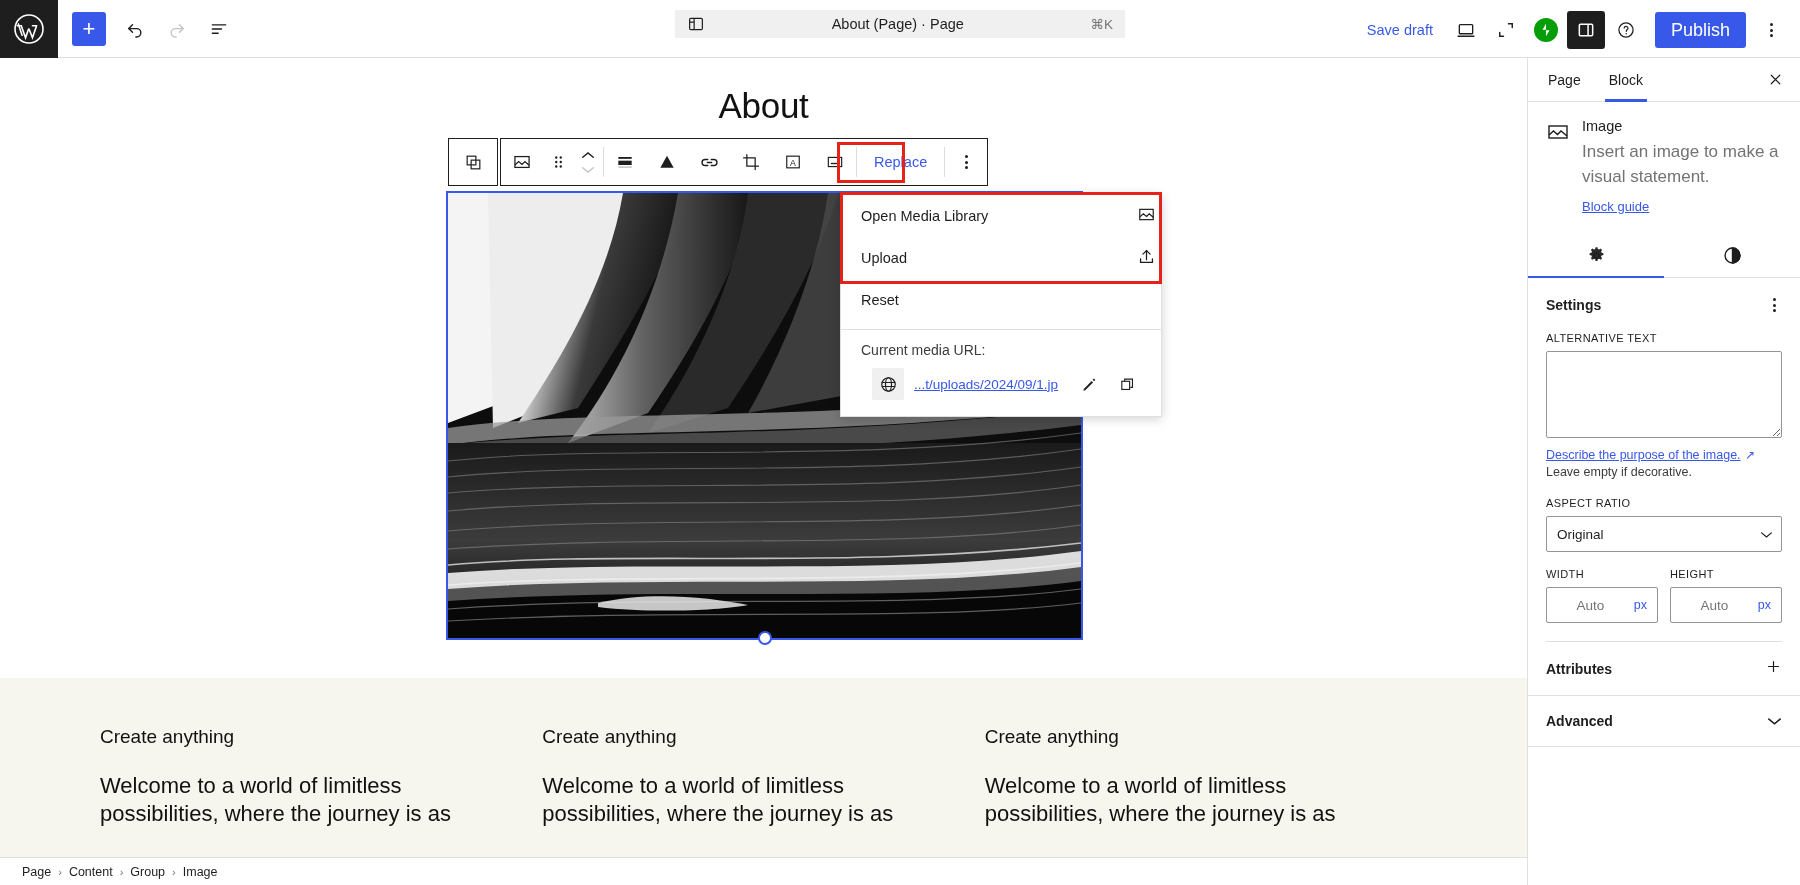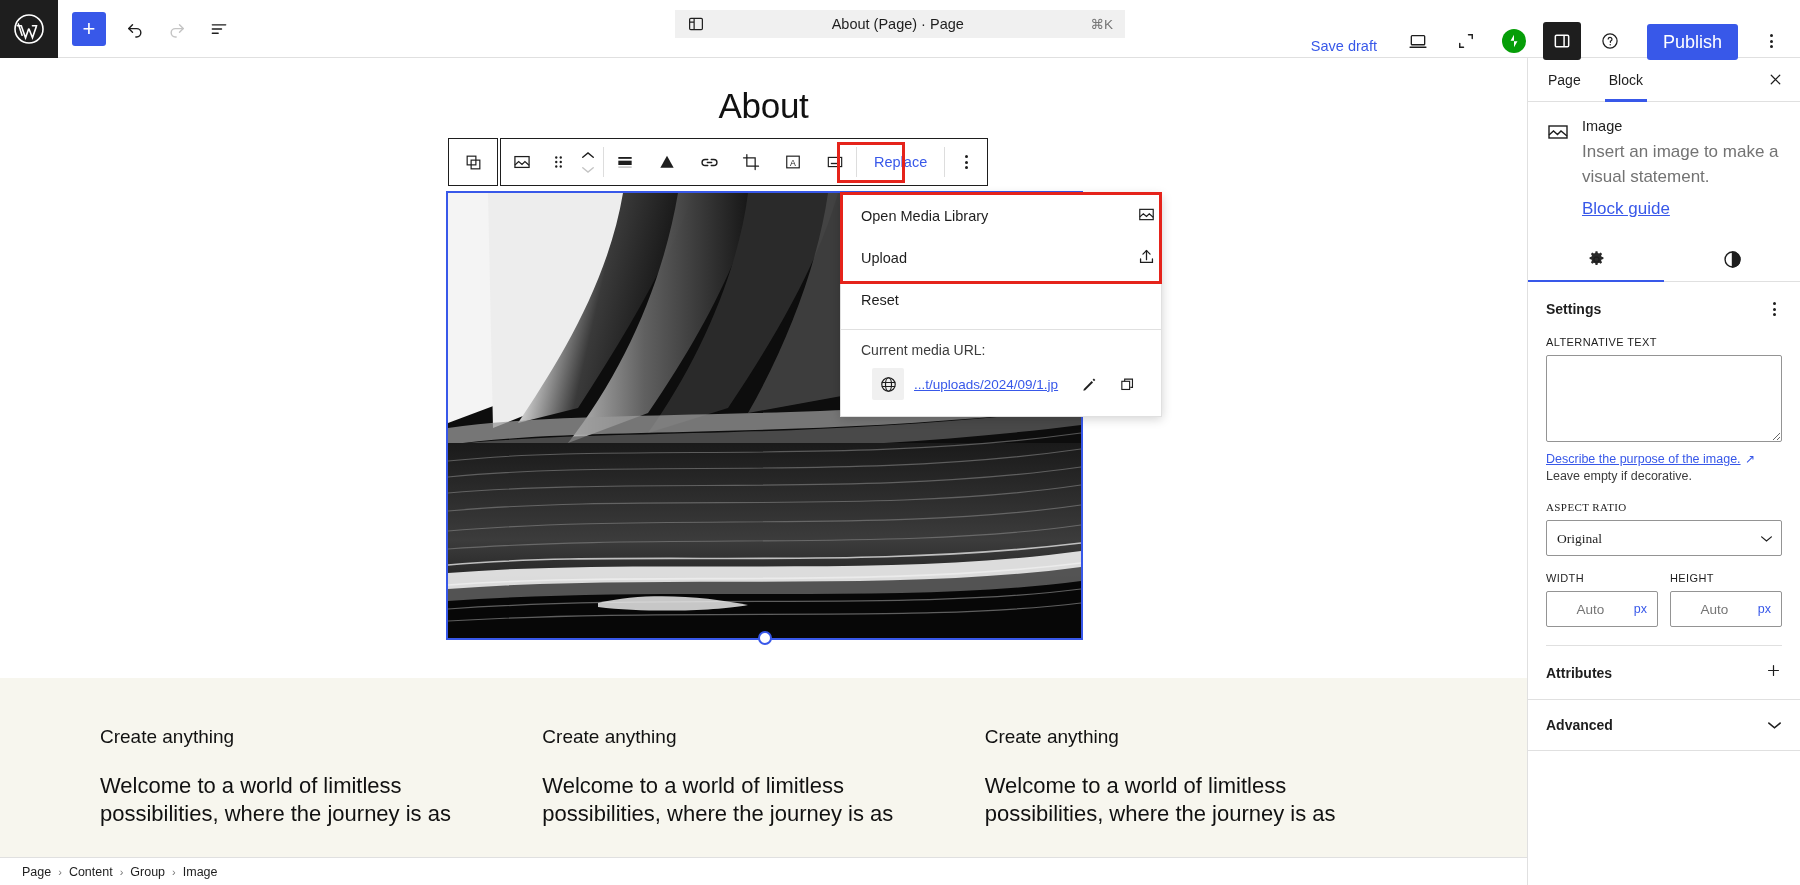--- a/index.html
+++ b/index.html
@@ -46,21 +46,21 @@
     display: flex; align-items: center; padding: 0 12px;
     cursor: pointer;
   }
   .tb-center .doc-icon { color: #1e1e1e; display: flex; align-items: center; }
   .tb-center .doc-title {
     flex: 1; text-align: center; font-size: 14.5px; color: #1e1e1e;
   }
   .tb-center .doc-kbd { font-size: 13.5px; color: #757575; }
   .tb-right {
     position: absolute; right: 10px; top: 0; height: 60px;
-    display: flex; align-items: flex-end; gap: 10px;
+    display: flex; align-items: center; gap: 2px;
   }
   .save-draft {
     color: #3858e9; font-size: 14.5px; padding: 6px 12px; cursor: pointer;
     background: none; border: none; font-family: inherit;
   }
   .icon-btn {
     width: 38px; height: 38px; border-radius: 3px; border: none; background: transparent;
     display: flex; align-items: center; justify-content: center; cursor: pointer;
     color: #1e1e1e;
   }
@@ -201,21 +201,21 @@
   .sb-close {
     position: absolute; right: 8px; width: 34px; height: 34px;
     display: flex; align-items: center; justify-content: center; cursor: pointer;
     color: #1e1e1e;
   }
   .sb-blockinfo { padding: 16px 18px 6px; display: flex; gap: 12px; }
   .sb-blockicon { width: 24px; height: 24px; color: #1e1e1e; flex: 0 0 24px; margin-top: 2px; }
   .sb-blockname { font-size: 14.5px; color: #1e1e1e; margin-bottom: 6px; }
   .sb-blockdesc { font-size: 17px; color: #737373; line-height: 1.45; }
   .sb-guide {
-    font-size: 17px; color: #3858e9; text-decoration: underline;
+    font-size: 13px; color: #3858e9; text-decoration: underline;
     display: inline-block; margin-top: 10px; cursor: pointer;
   }
   .sb-icontabs {
     display: flex; border-bottom: 1px solid #e0e0e0; margin-top: 12px;
   }
   .sb-icontab {
     flex: 1; height: 44px; display: flex; align-items: center; justify-content: center;
     position: relative; cursor: pointer; color: #1e1e1e; background: none; border: none;
   }
   .sb-icontab.active::after {
@@ -654,21 +654,21 @@
     </div>
 
     <div class="sb-label">ALTERNATIVE TEXT</div>
     <textarea class="sb-textarea" placeholder="" style=""></textarea>
     <div>
       <span class="sb-help-link">Describe the purpose of the image.</span>
       <span style="color:#3858e9;font-size:12px;">↗</span>
     </div>
     <div class="sb-help">Leave empty if decorative.</div>
 
-    <div style="margin-top:18px;font-family:Liberation Serif, serif;">
+    <div style="margin-top:18px;">
       <div class="sb-label">ASPECT RATIO</div>
       <div class="select-wrap">
         <select class="sb-select">
           <option>Original</option>
         </select>
         <span class="chev">
           <svg width="13" height="9" viewBox="0 0 16 10" fill="none" stroke="currentColor" stroke-width="1.6" stroke-linecap="round">
               <path d="M2 3l6 5 6-5"></path>
             </svg>
         </span>

